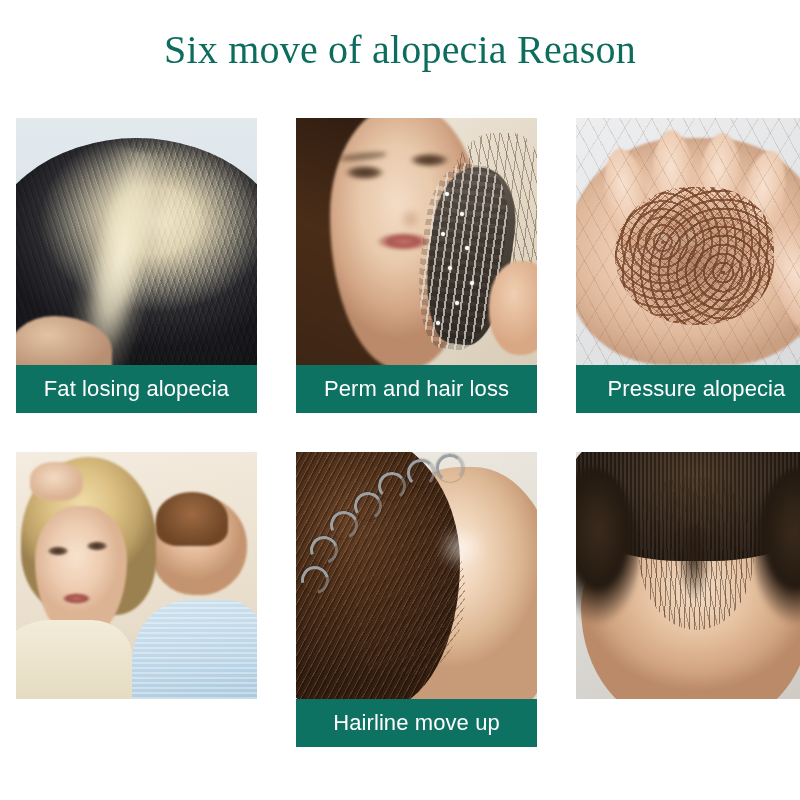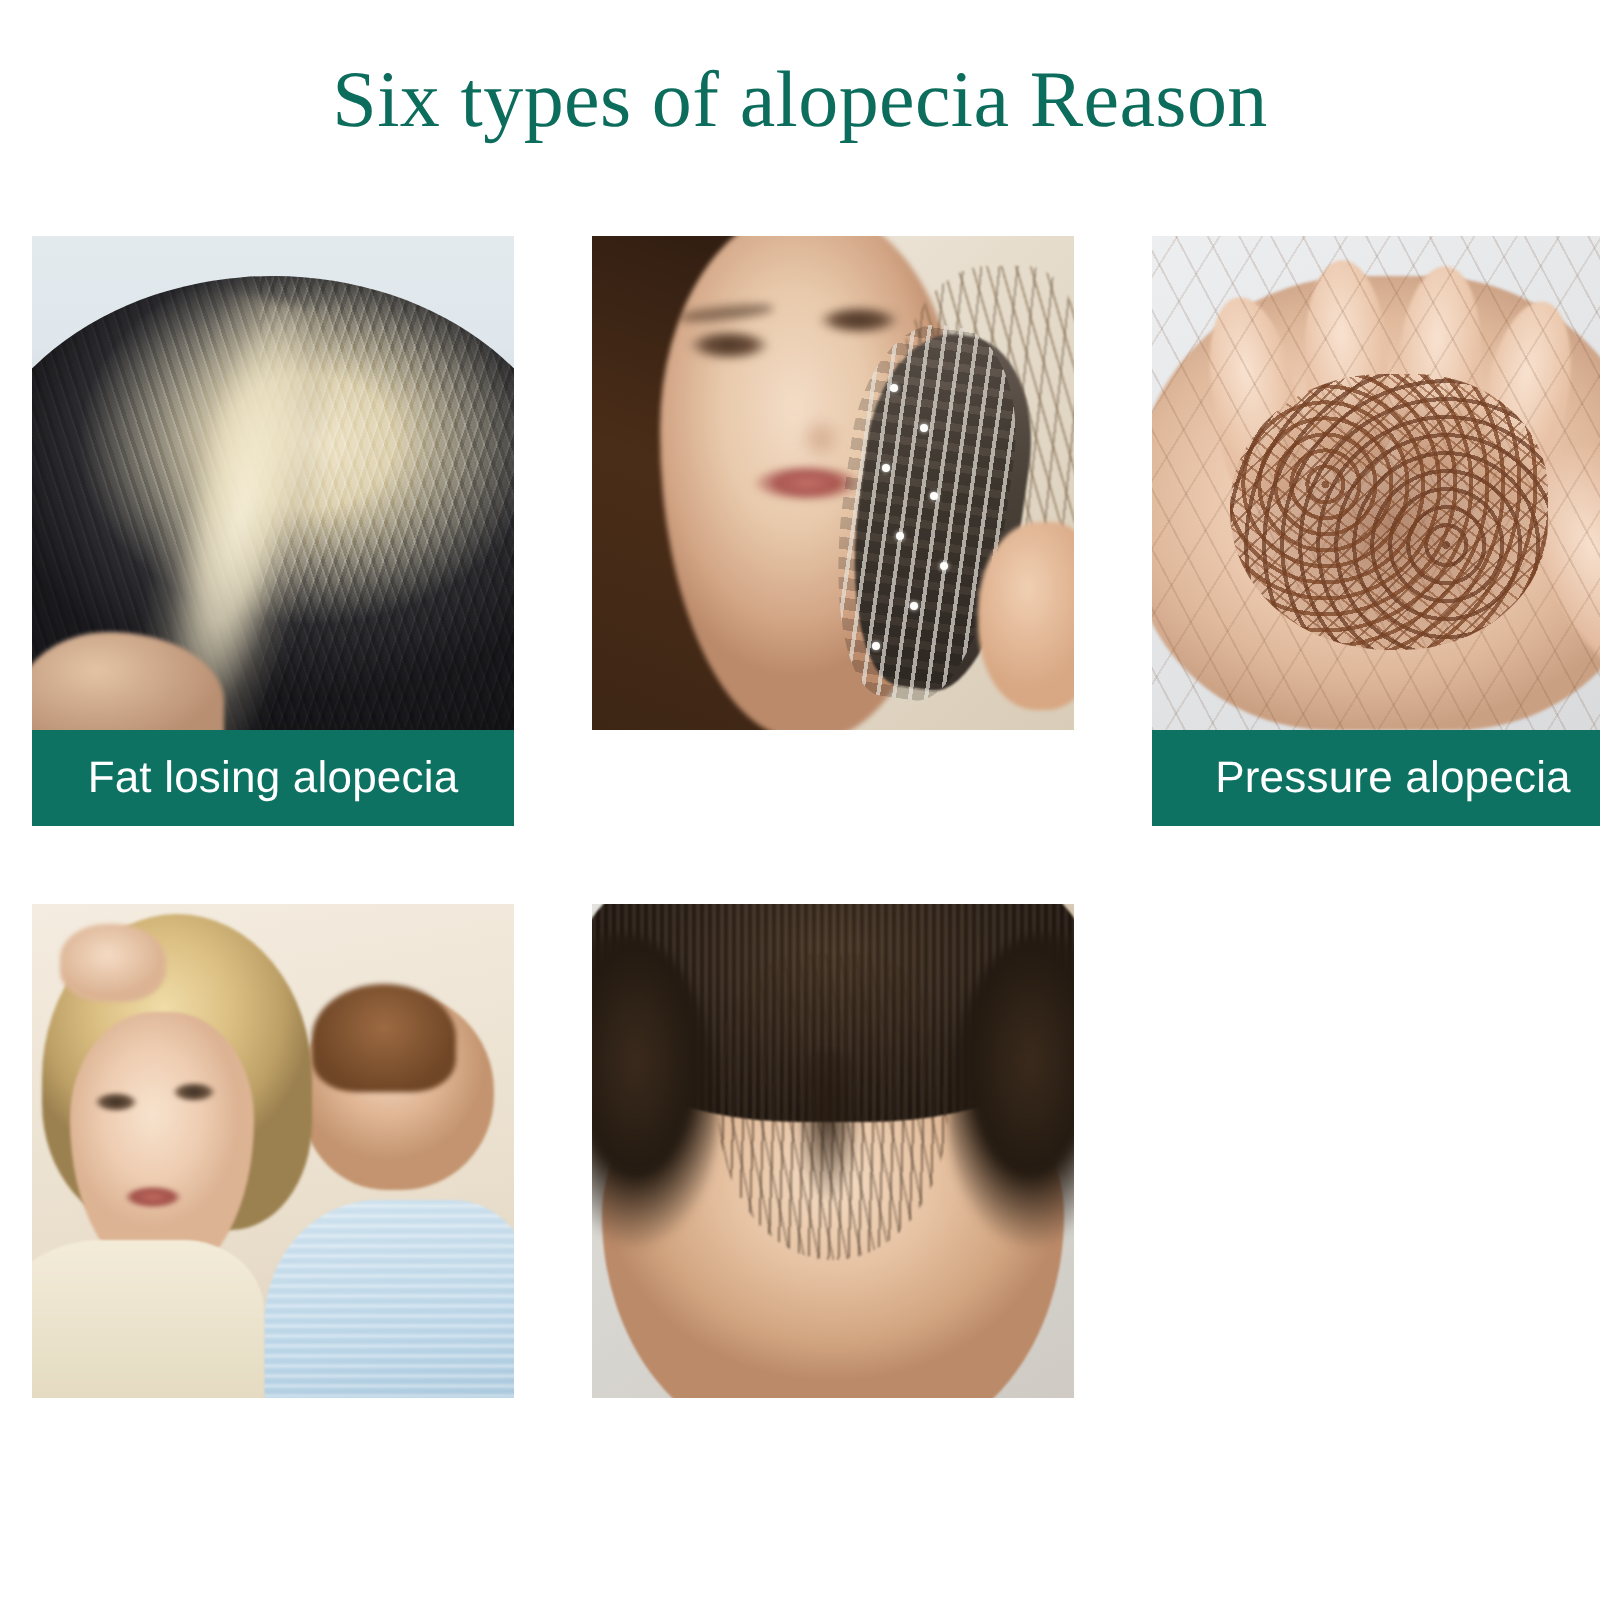--- a/index.html
+++ b/index.html
@@ -430,21 +430,21 @@
     position:absolute; left:40%; top:30%;
     width:18%; height:40%;
     background: radial-gradient(50% 60% at 50% 30%, rgba(40,28,18,.85), rgba(40,28,18,0) 78%);
     border-radius: 50% 50% 60% 60%;
     filter: blur(1.4px);
   }
 </style>
 </head>
 <body>
 
-<div class="page-title">Six types of alopecia Reason</div>
+<div class="page-title">Six move of alopecia Reason</div>
 
 <div class="grid">
 
   <div class="tile">
     <div class="photo ph-scalp-part">
       <div class="skyl"></div>
       <div class="head">
         <div class="strands"></div>
         <div class="strands2"></div>
         <div class="part"></div>
@@ -470,20 +470,21 @@
       <div class="pin" style="left:62%;top:30%"></div>
       <div class="pin" style="left:68%;top:38%"></div>
       <div class="pin" style="left:60%;top:46%"></div>
       <div class="pin" style="left:70%;top:52%"></div>
       <div class="pin" style="left:63%;top:60%"></div>
       <div class="pin" style="left:72%;top:66%"></div>
       <div class="pin" style="left:66%;top:74%"></div>
       <div class="pin" style="left:58%;top:82%"></div>
       <div class="hand"></div>
     </div>
+    <div class="caption">Perm and hair loss</div>
   </div>
 
   <div class="tile">
     <div class="photo ph-palm">
       <div class="bg"></div>
       <div class="palm"></div>
       <div class="finger f1"></div>
       <div class="finger f2"></div>
       <div class="finger f3"></div>
       <div class="finger f4"></div>
@@ -503,20 +504,37 @@
       <div class="m-hair"></div>
       <div class="m-face"></div>
       <div class="m-eye a"></div>
       <div class="m-eye b"></div>
       <div class="m-lips"></div>
       <div class="m-hand"></div>
       <div class="m-sweater"></div>
     </div>
   </div>
 
+  <div class="tile">
+    <div class="photo ph-hairline">
+      <div class="bg"></div>
+      <div class="forehead"></div>
+      <div class="hair-mass"></div>
+      <div class="thin-edge"></div>
+      <div class="shine"></div>
+      <div class="clip" style="left:6%;  top:34%; transform:rotate(25deg);"></div>
+      <div class="clip" style="left:14%; top:24%; transform:rotate(20deg);"></div>
+      <div class="clip" style="left:24%; top:16%; transform:rotate(12deg);"></div>
+      <div class="clip" style="left:34%; top:8%;  transform:rotate(6deg);"></div>
+      <div class="clip" style="left:46%; top:3%;  transform:rotate(0deg);"></div>
+      <div class="clip" style="left:58%; top:1%;  transform:rotate(-6deg);"></div>
+      <div class="clip" style="left:2%;  top:46%; transform:rotate(32deg);"></div>
+    </div>
+    <div class="caption">Hairline move up</div>
+  </div>
 
   <div class="tile">
     <div class="photo ph-crown">
       <div class="bg"></div>
       <div class="bgwarm"></div>
       <div class="fore"></div>
       <div class="hair-top"></div>
       <div class="temple l"></div>
       <div class="temple r"></div>
       <div class="thin-mid"></div>

